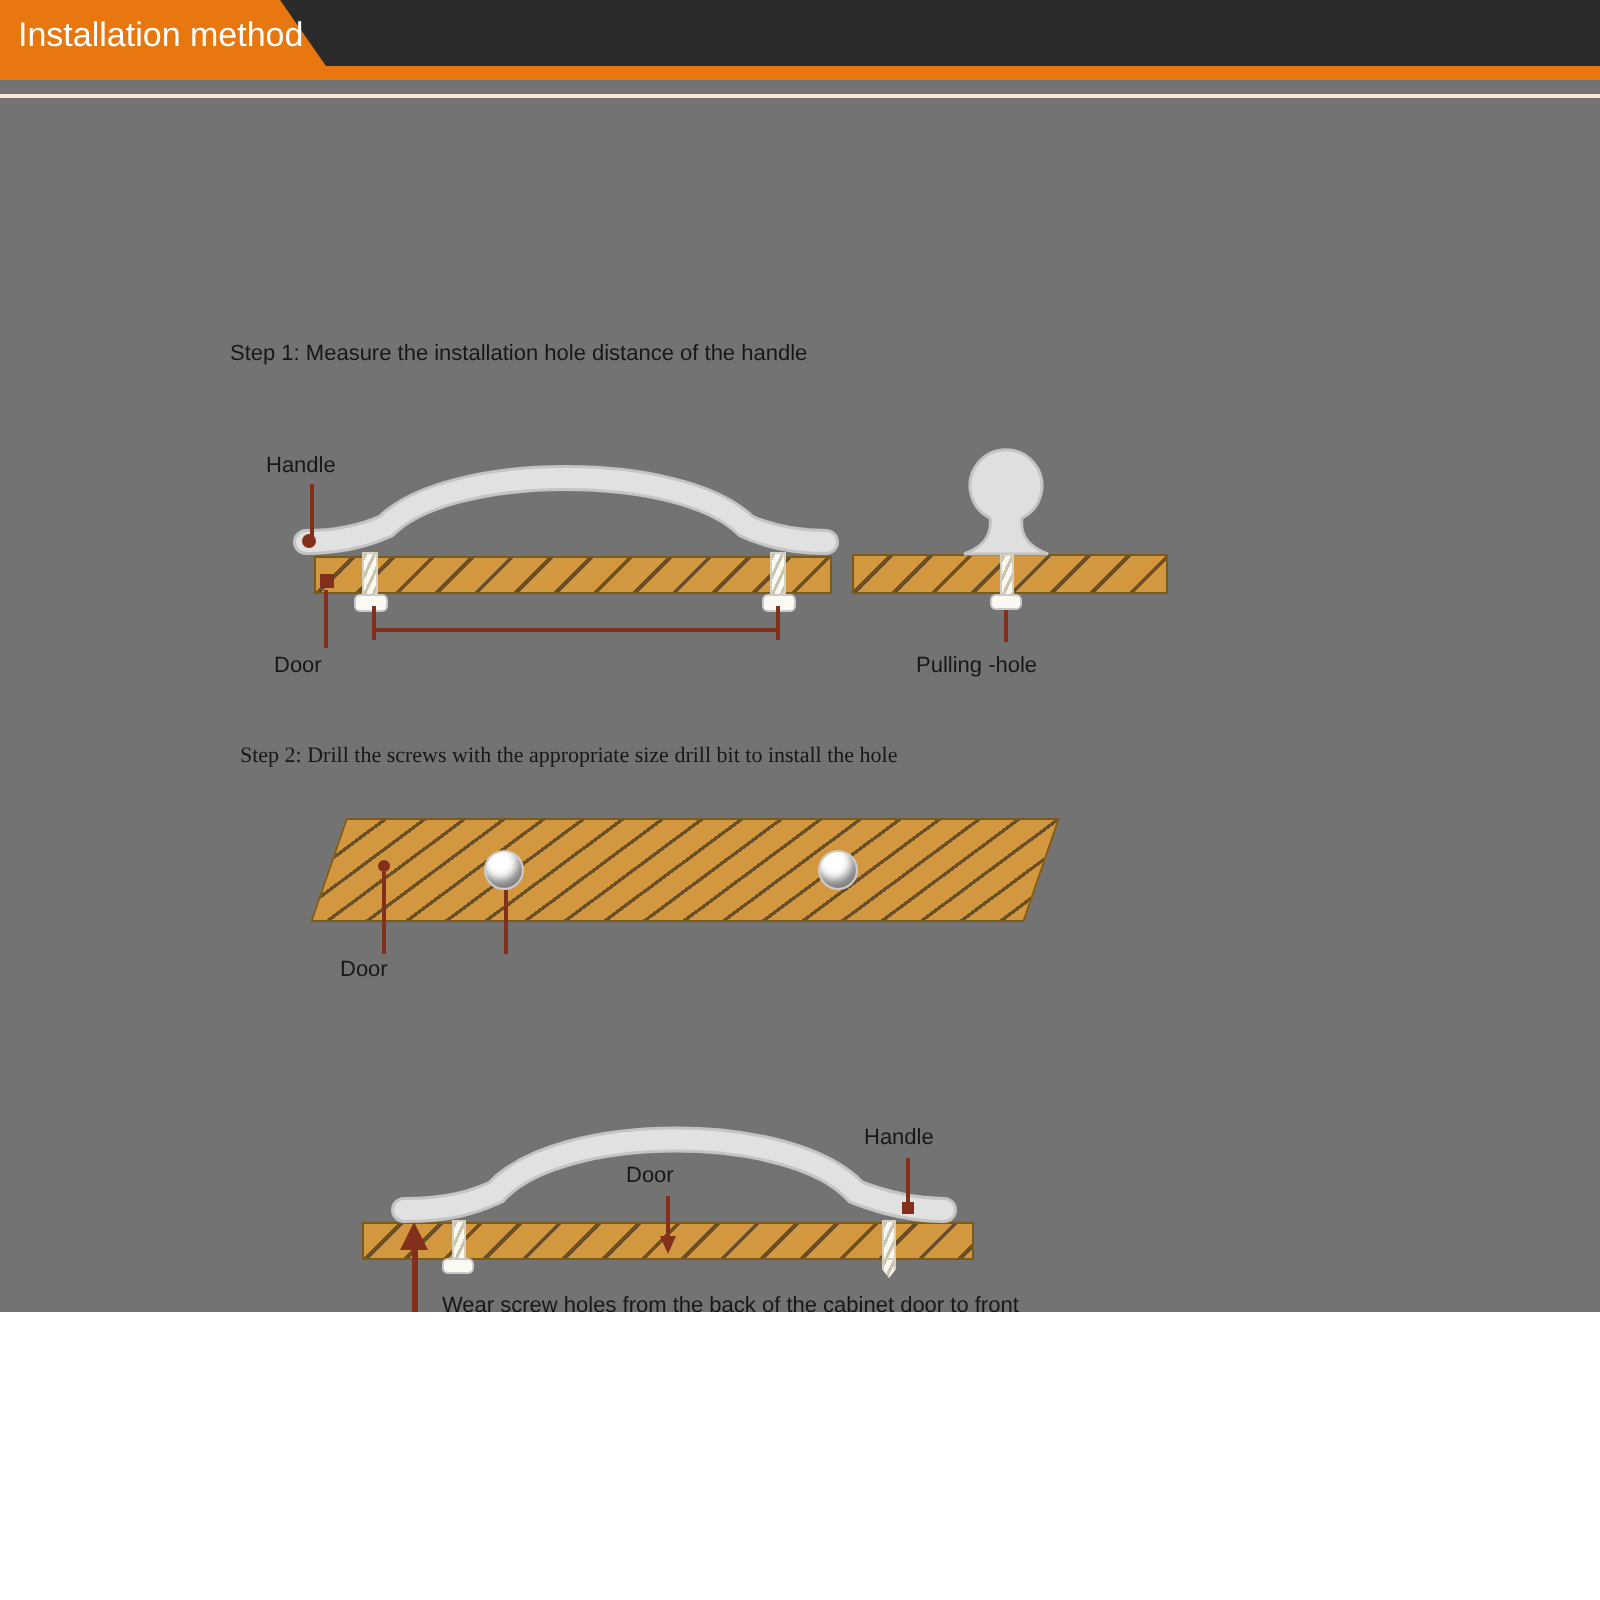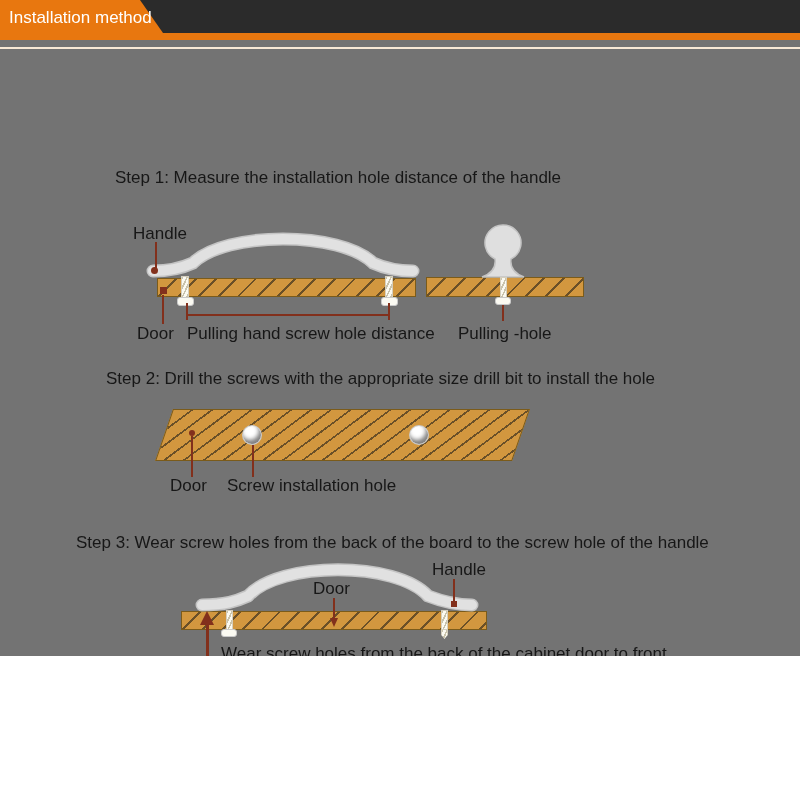--- a/index.html
+++ b/index.html
@@ -1,21 +1,21 @@
 <!DOCTYPE html>
 <html><head>
 <meta charset="utf-8">
 <style>
   html,body{margin:0;padding:0;background:#fff;}
   #canvas{
     position:relative;width:800px;height:656px;background:#737373;overflow:hidden;
     font-family:"Liberation Sans", sans-serif;color:#171717;
   }
   .abs{position:absolute;}
-  .txt{position:absolute;font-size:17px;line-height:17px;color:#171717;white-space:nowrap;}
+  .txt{position:absolute;font-size:11px;line-height:17px;color:#171717;white-space:nowrap;}
 
   
   .banner-bar{left:0;top:0;width:800px;height:40px;background:#E8770F;}
   .banner-dark{left:0;top:0;width:800px;height:33px;background:#2B2B2B;
     clip-path:polygon(140px 0,800px 0,800px 33px,163px 33px);}
   .banner-title{left:9px;top:8px;font-size:17px;line-height:19px;color:#ffffff;}
   .banner-underline{left:0;top:47px;width:800px;height:2px;background:#F8E9D6;}
 
   
   .board{
@@ -49,22 +49,21 @@
 <body>
 
 <div id="canvas">
 
   <div class="abs banner-bar"></div>
   <div class="abs banner-dark"></div>
   <div class="abs banner-title">Installation method</div>
   <div class="abs banner-underline"></div>
 
   <div class="txt" style="left:115px;top:169px;">Step 1: Measure the installation hole distance of the handle</div>
-  <div class="txt" style="left:106px;top:370px;">Step 2: Drill the screws with the appropriate size drill bit to install the hole</div>
-  <div class="txt" style="left:76px;top:534px;">Step 3: Wear screw holes from the back of the board to the screw hole of the handle</div>
+  <div class="txt" style="left:120px;top:370px;font-family:Liberation Serif, serif;">Step 2: Drill the screws with the appropriate size drill bit to install the hole</div>
 
   <div class="abs board" style="left:157px;top:278px;width:259px;height:19px;"></div>
   <div class="abs board" style="left:426px;top:277px;width:158px;height:20px;"></div>
 
   <div class="abs board" style="left:181px;top:611px;width:306px;height:19px;"></div>
 
   <svg class="abs shape-layer" viewBox="0 0 800 800">
 
     <path d="M153,271 C170,271 182,268 193,263 C225,231 341,231 373,263 C384,268 398,271 413,271" fill="none" stroke="#C4C4C4" stroke-width="13" stroke-linecap="round"></path>
     <path d="M153,271 C170,271 182,268 193,263 C225,231 341,231 373,263 C384,268 398,271 413,271" fill="none" stroke="#E1E1E1" stroke-width="10" stroke-linecap="round"></path>
@@ -86,35 +85,33 @@
   <div class="abs red-line" style="left:155px;top:242px;width:2px;height:27px;"></div>
   <div class="abs red-dot" style="left:151px;top:267px;width:7px;height:7px;"></div>
 
   <div class="abs red-sq" style="left:160px;top:287px;width:7px;height:7px;"></div>
   <div class="abs red-line" style="left:162px;top:295px;width:2px;height:29px;"></div>
   <div class="txt" style="left:137px;top:325px;">Door</div>
 
   <div class="abs red-line" style="left:187px;top:314px;width:202px;height:2px;"></div>
   <div class="abs red-line" style="left:186px;top:303px;width:2px;height:17px;"></div>
   <div class="abs red-line" style="left:388px;top:303px;width:2px;height:17px;"></div>
-  <div class="txt" style="left:187px;top:325px;">Pulling hand screw hole distance</div>
 
   <div class="abs red-line" style="left:502px;top:305px;width:2px;height:16px;"></div>
   <div class="txt" style="left:458px;top:325px;">Pulling -hole</div>
 
   <div class="abs board board-skew" style="left:173px;top:409px;width:357px;height:52px;"></div>
   <div class="abs hole" style="left:242px;top:425px;width:20px;height:20px;"></div>
   <div class="abs hole" style="left:409px;top:425px;width:20px;height:20px;"></div>
 
   <div class="abs red-dot" style="left:189px;top:430px;width:6px;height:6px;"></div>
   <div class="abs red-line" style="left:191px;top:436px;width:2px;height:41px;"></div>
   <div class="txt" style="left:170px;top:477px;">Door</div>
 
   <div class="abs red-line" style="left:252px;top:445px;width:2px;height:32px;"></div>
-  <div class="txt" style="left:227px;top:477px;">Screw installation hole</div>
 
   <div class="abs screw" style="left:226px;top:610px;width:7px;height:20px;"></div>
   <div class="abs screw-head" style="left:221px;top:629px;width:16px;height:8px;"></div>
   <div class="abs screw" style="left:441px;top:610px;width:7px;height:20px;"></div>
   <div class="abs screw" style="left:441px;top:629px;width:7px;height:10px;clip-path:polygon(0 0,100% 0,100% 55%,50% 100%,0 55%);"></div>
 
   <div class="txt" style="left:313px;top:580px;">Door</div>
   <div class="abs red-line" style="left:333px;top:598px;width:2px;height:21px;"></div>
   <div class="abs tri-down" style="position:absolute;left:330px;top:618px;"></div>
 

